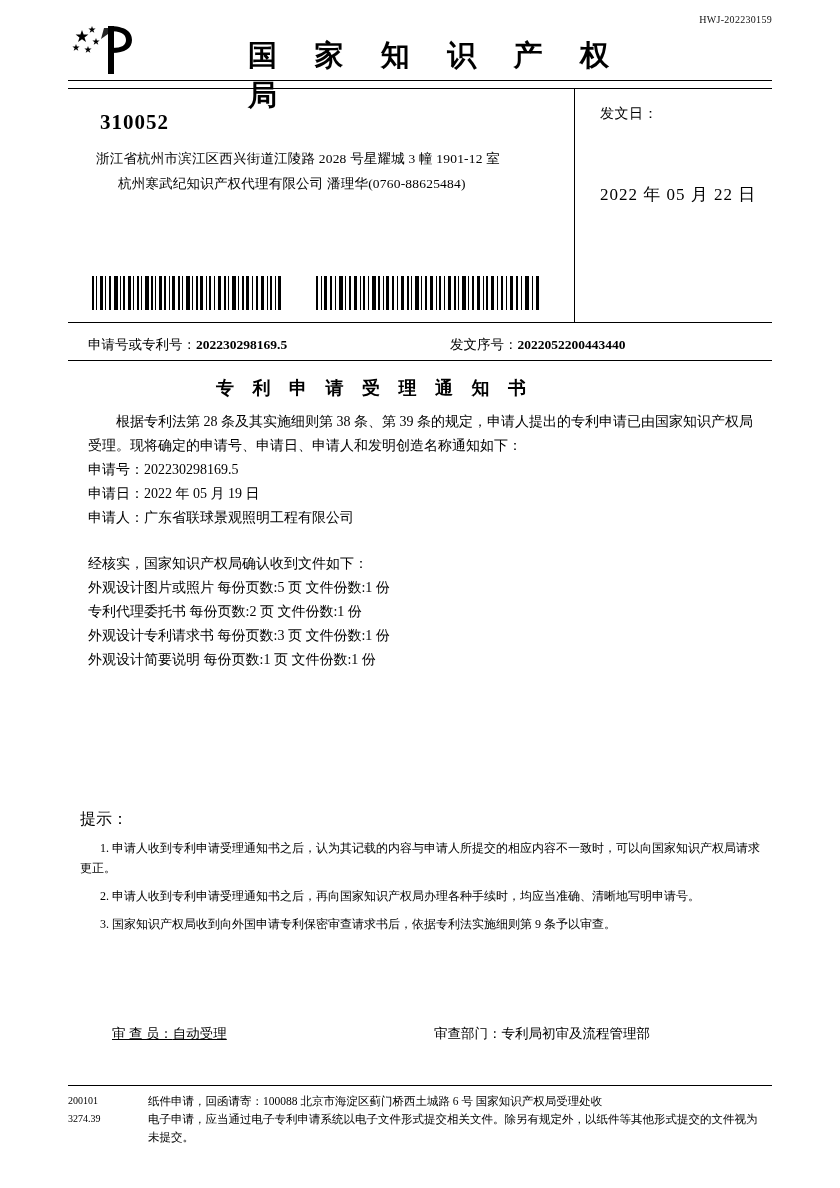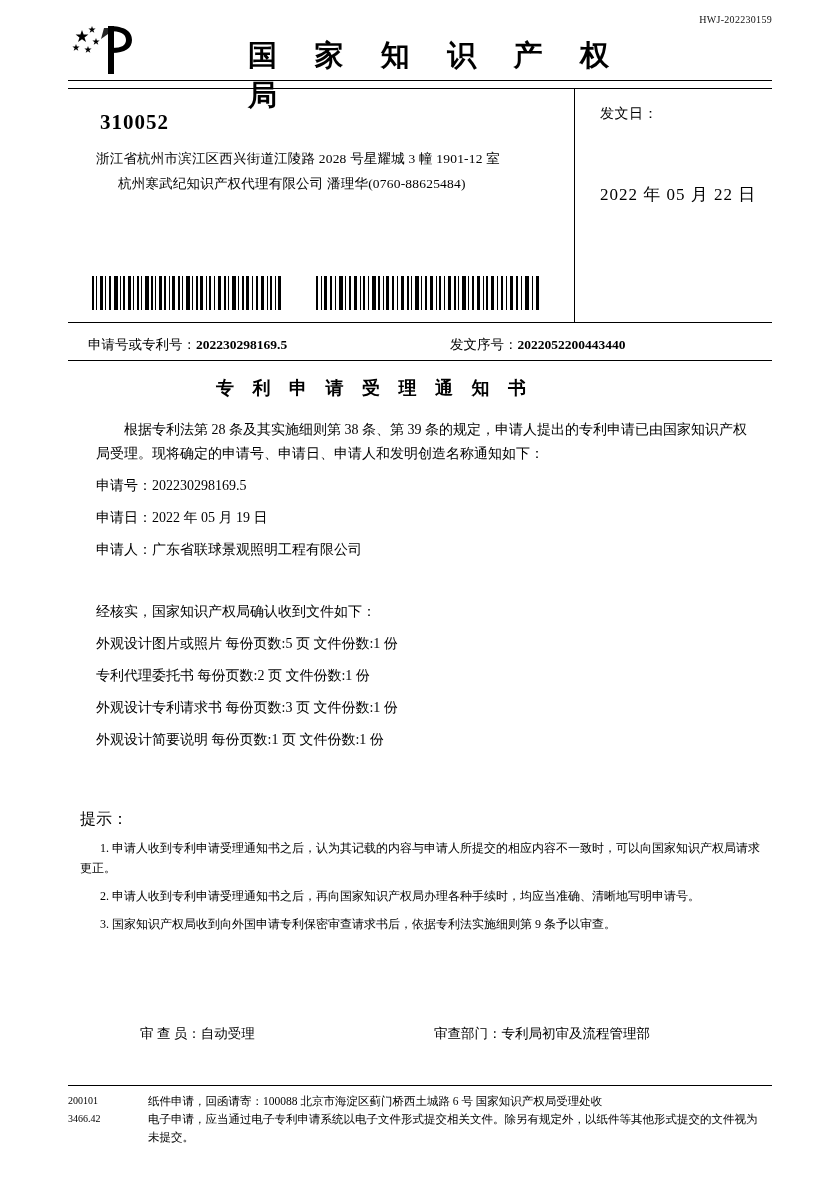--- a/index.html
+++ b/index.html
@@ -139,21 +139,21 @@
 
   
   .body-text {
     position: absolute;
     left: 88px;
     top: 410px;
     width: 672px;
     font-size: 14px;
     line-height: 24px;
   }
-  .body-text p { margin: 8px; }
+  .body-text p { margin: 0; }
   .indent2 { text-indent: 28px; }
   .field-line { margin-left: 24px; }
   .gap { height: 22px; }
 
   
   .notes {
     position: absolute;
     left: 80px;
     top: 808px;
     width: 690px;
@@ -166,21 +166,21 @@
     text-indent: 20px;
     line-height: 20px;
   }
 
   
   .sig {
     position: absolute;
     top: 1025px;
     font-size: 13.5px;
   }
-  #sig-examiner { left: 140px; }
+  #sig-examiner { left: 112px; text-decoration: underline; }
   #sig-dept { left: 434px; }
 
   
   .footer-rule {
     position: absolute;
     left: 68px;
     top: 1085px;
     width: 704px;
     height: 1px;
     background: #000;
@@ -385,21 +385,21 @@
     <span>审 查 员：</span><span>自动受理</span>
   </div>
   <div class="sig" id="sig-dept">
     <span>审查部门：</span><span>专利局初审及流程管理部</span>
   </div>
 
   <div class="footer-rule"></div>
   <div class="footer">
     <div class="footer-codes">
       <div>200101</div>
-      <div>3466.42</div>
+      <div>3274.39</div>
     </div>
     <div class="footer-body">
       <div>纸件申请，回函请寄：100088 北京市海淀区蓟门桥西土城路 6 号   国家知识产权局受理处收</div>
       <div>电子申请，应当通过电子专利申请系统以电子文件形式提交相关文件。除另有规定外，以纸件等其他形式提交的文件视为未提交。</div>
     </div>
   </div>
 
 </div>
 
 </body></html>

